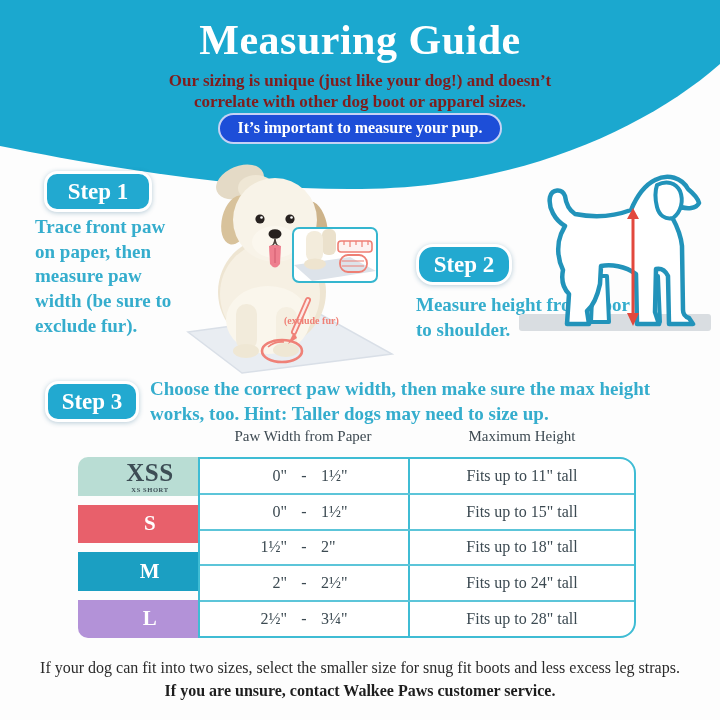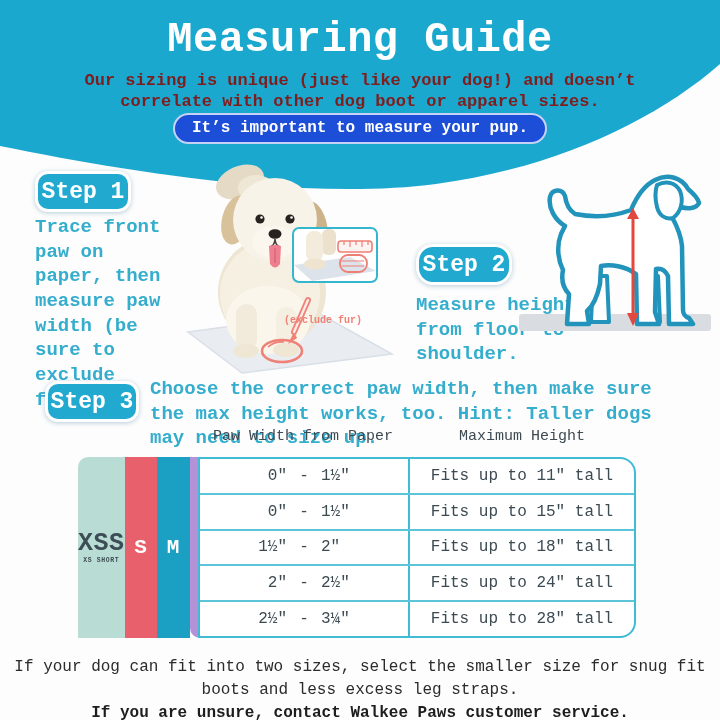--- a/index.html
+++ b/index.html
@@ -1,57 +1,57 @@
 <!DOCTYPE html>
 <html><head>
 <meta charset="utf-8">
 <style>
   html,body{margin:0;padding:0;background:#ffffff;}
   *{box-sizing:border-box;}
   #page{position:relative;width:720px;height:720px;background:#fdfdfd;overflow:hidden;
-        font-family:Liberation Mono, monospace;}
+        font-family:Liberation Serif, serif;}
   .abs{position:absolute;}
 
   
   #header-svg{position:absolute;top:0;left:0;}
   .header-title{top:16px;left:0;width:720px;text-align:center;color:#ffffff;
       font-size:42px;font-weight:bold;letter-spacing:.5px;}
   .header-sub{top:70px;left:0;width:720px;text-align:center;color:#7f1d1d;
       font-size:17px;font-weight:bold;line-height:1.25;}
   .header-badge-wrap{top:113px;left:0;width:720px;text-align:center;}
   .header-badge{display:inline-block;background:#1d4ed8;border:2px solid rgba(255,255,255,.75);
       border-radius:999px;color:#ffffff;font-size:16px;font-weight:bold;padding:4px 17px 5px;}
 
   
   .step-badge{background:#22a9d0;border:3px solid #ffffff;border-radius:13px;
       box-shadow:0 1px 5px rgba(20,90,130,.30);color:#ffffff;font-weight:bold;font-size:23px;
       display:flex;align-items:center;justify-content:center;}
   .step-text{color:#35adcd;font-weight:bold;font-size:19px;line-height:1.3;}
 
-  #step1-badge{left:35px;top:171px;width:96px;height:41px;}
+  #step1-badge{left:44px;top:171px;width:108px;height:41px;}
   #step1-text{left:35px;top:215px;width:138px;}
   #step2-badge{left:416px;top:244px;width:96px;height:41px;border-radius:17px;}
   #step2-text{left:416px;top:293px;width:215px;}
   #step3-badge{left:45px;top:381px;width:94px;height:41px;text-align:center;}
   #step3-text{left:150px;top:377px;width:518px;}
 
   #exclude-fur{left:284px;top:315px;color:#ef8177;font-size:10px;font-weight:bold;}
 
   
   #inset-box{left:292px;top:227px;width:86px;height:56px;background:#ffffff;
       border:2px solid #35b6cf;border-radius:7px;overflow:hidden;}
 
   
   #table-wrap{left:78px;top:428px;width:558px;height:212px;}
   .tbl-head{position:absolute;top:0;height:22px;color:#3e4a52;font-size:15px;
       text-align:center;font-weight:normal;}
   #head-paw{left:120px;width:210px;}
   #head-height{left:330px;width:228px;}
   #size-col{position:absolute;left:0;top:29px;width:144px;height:181px;
-      display:flex;flex-direction:row;row-gap:9px;}
+      display:flex;flex-direction:column;row-gap:9px;}
   .size-cell{flex:1;display:flex;flex-direction:column;align-items:center;justify-content:center;line-height:1;}
   .size-cell:first-child{border-radius:10px 0 0 0;}
   .size-cell:last-child{border-radius:0 0 0 10px;}
   .size-mint{background:#b9ddd4;color:#3d4d55;}
   .size-coral{background:#e8606b;color:#ffffff;}
   .size-teal{background:#1b9fc2;color:#ffffff;}
   .size-purple{background:#b392d8;color:#ffffff;}
   .size-main{font-size:25px;font-weight:bold;letter-spacing:.5px;}
   .size-main.small{font-size:21px;}
   .size-sub{font-size:6.5px;font-weight:bold;letter-spacing:.6px;margin-top:2px;}

